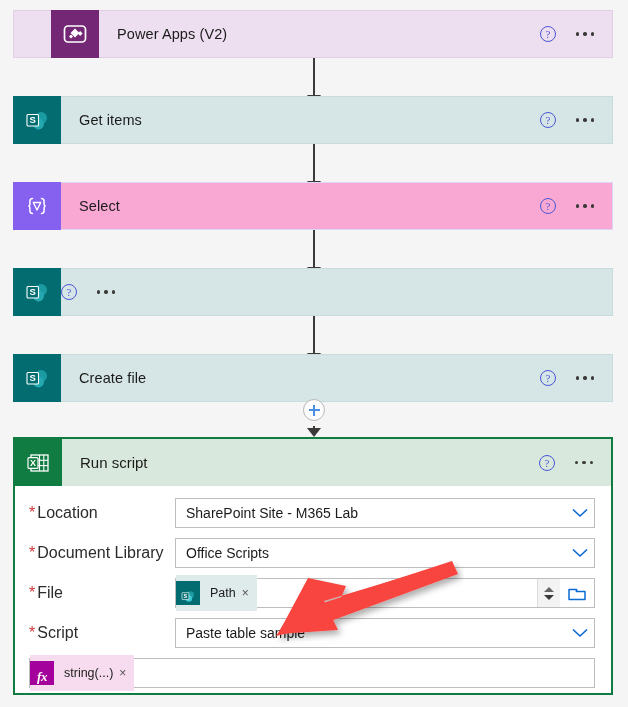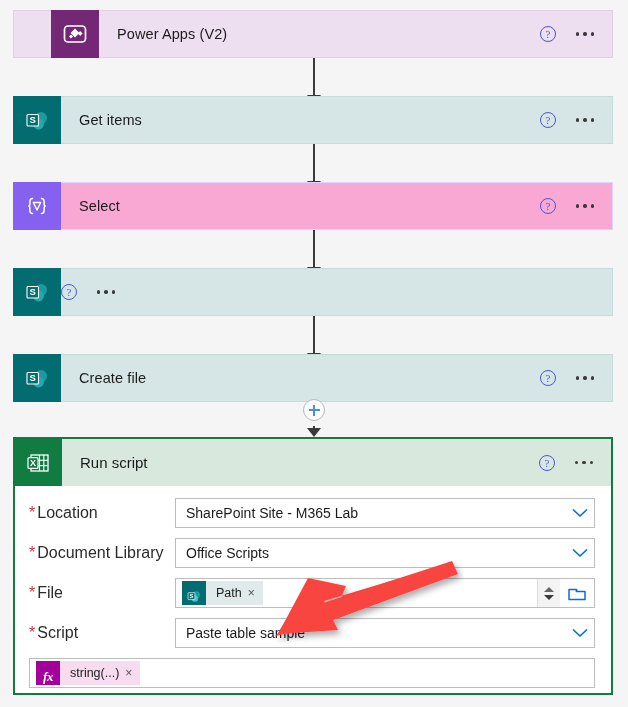--- a/index.html
+++ b/index.html
@@ -203,22 +203,21 @@
     display: flex;
     align-items: center;
     justify-content: center;
   }
   .chevron svg { display: block; }
 
   
   .token {
     display: inline-flex;
     align-items: center;
-    height: 24px;
-    margin-left: 6px;
+    height: 36px;
   }
   .token .tok-icon {
     width: 24px; height: 24px;
     flex: 0 0 24px;
     display: flex; align-items: flex-end; justify-content: center;
   }
   .token .tok-label {
     font-size: 12.5px;
     color: #1b1b1b;
     padding: 0 6px 0 10px;

